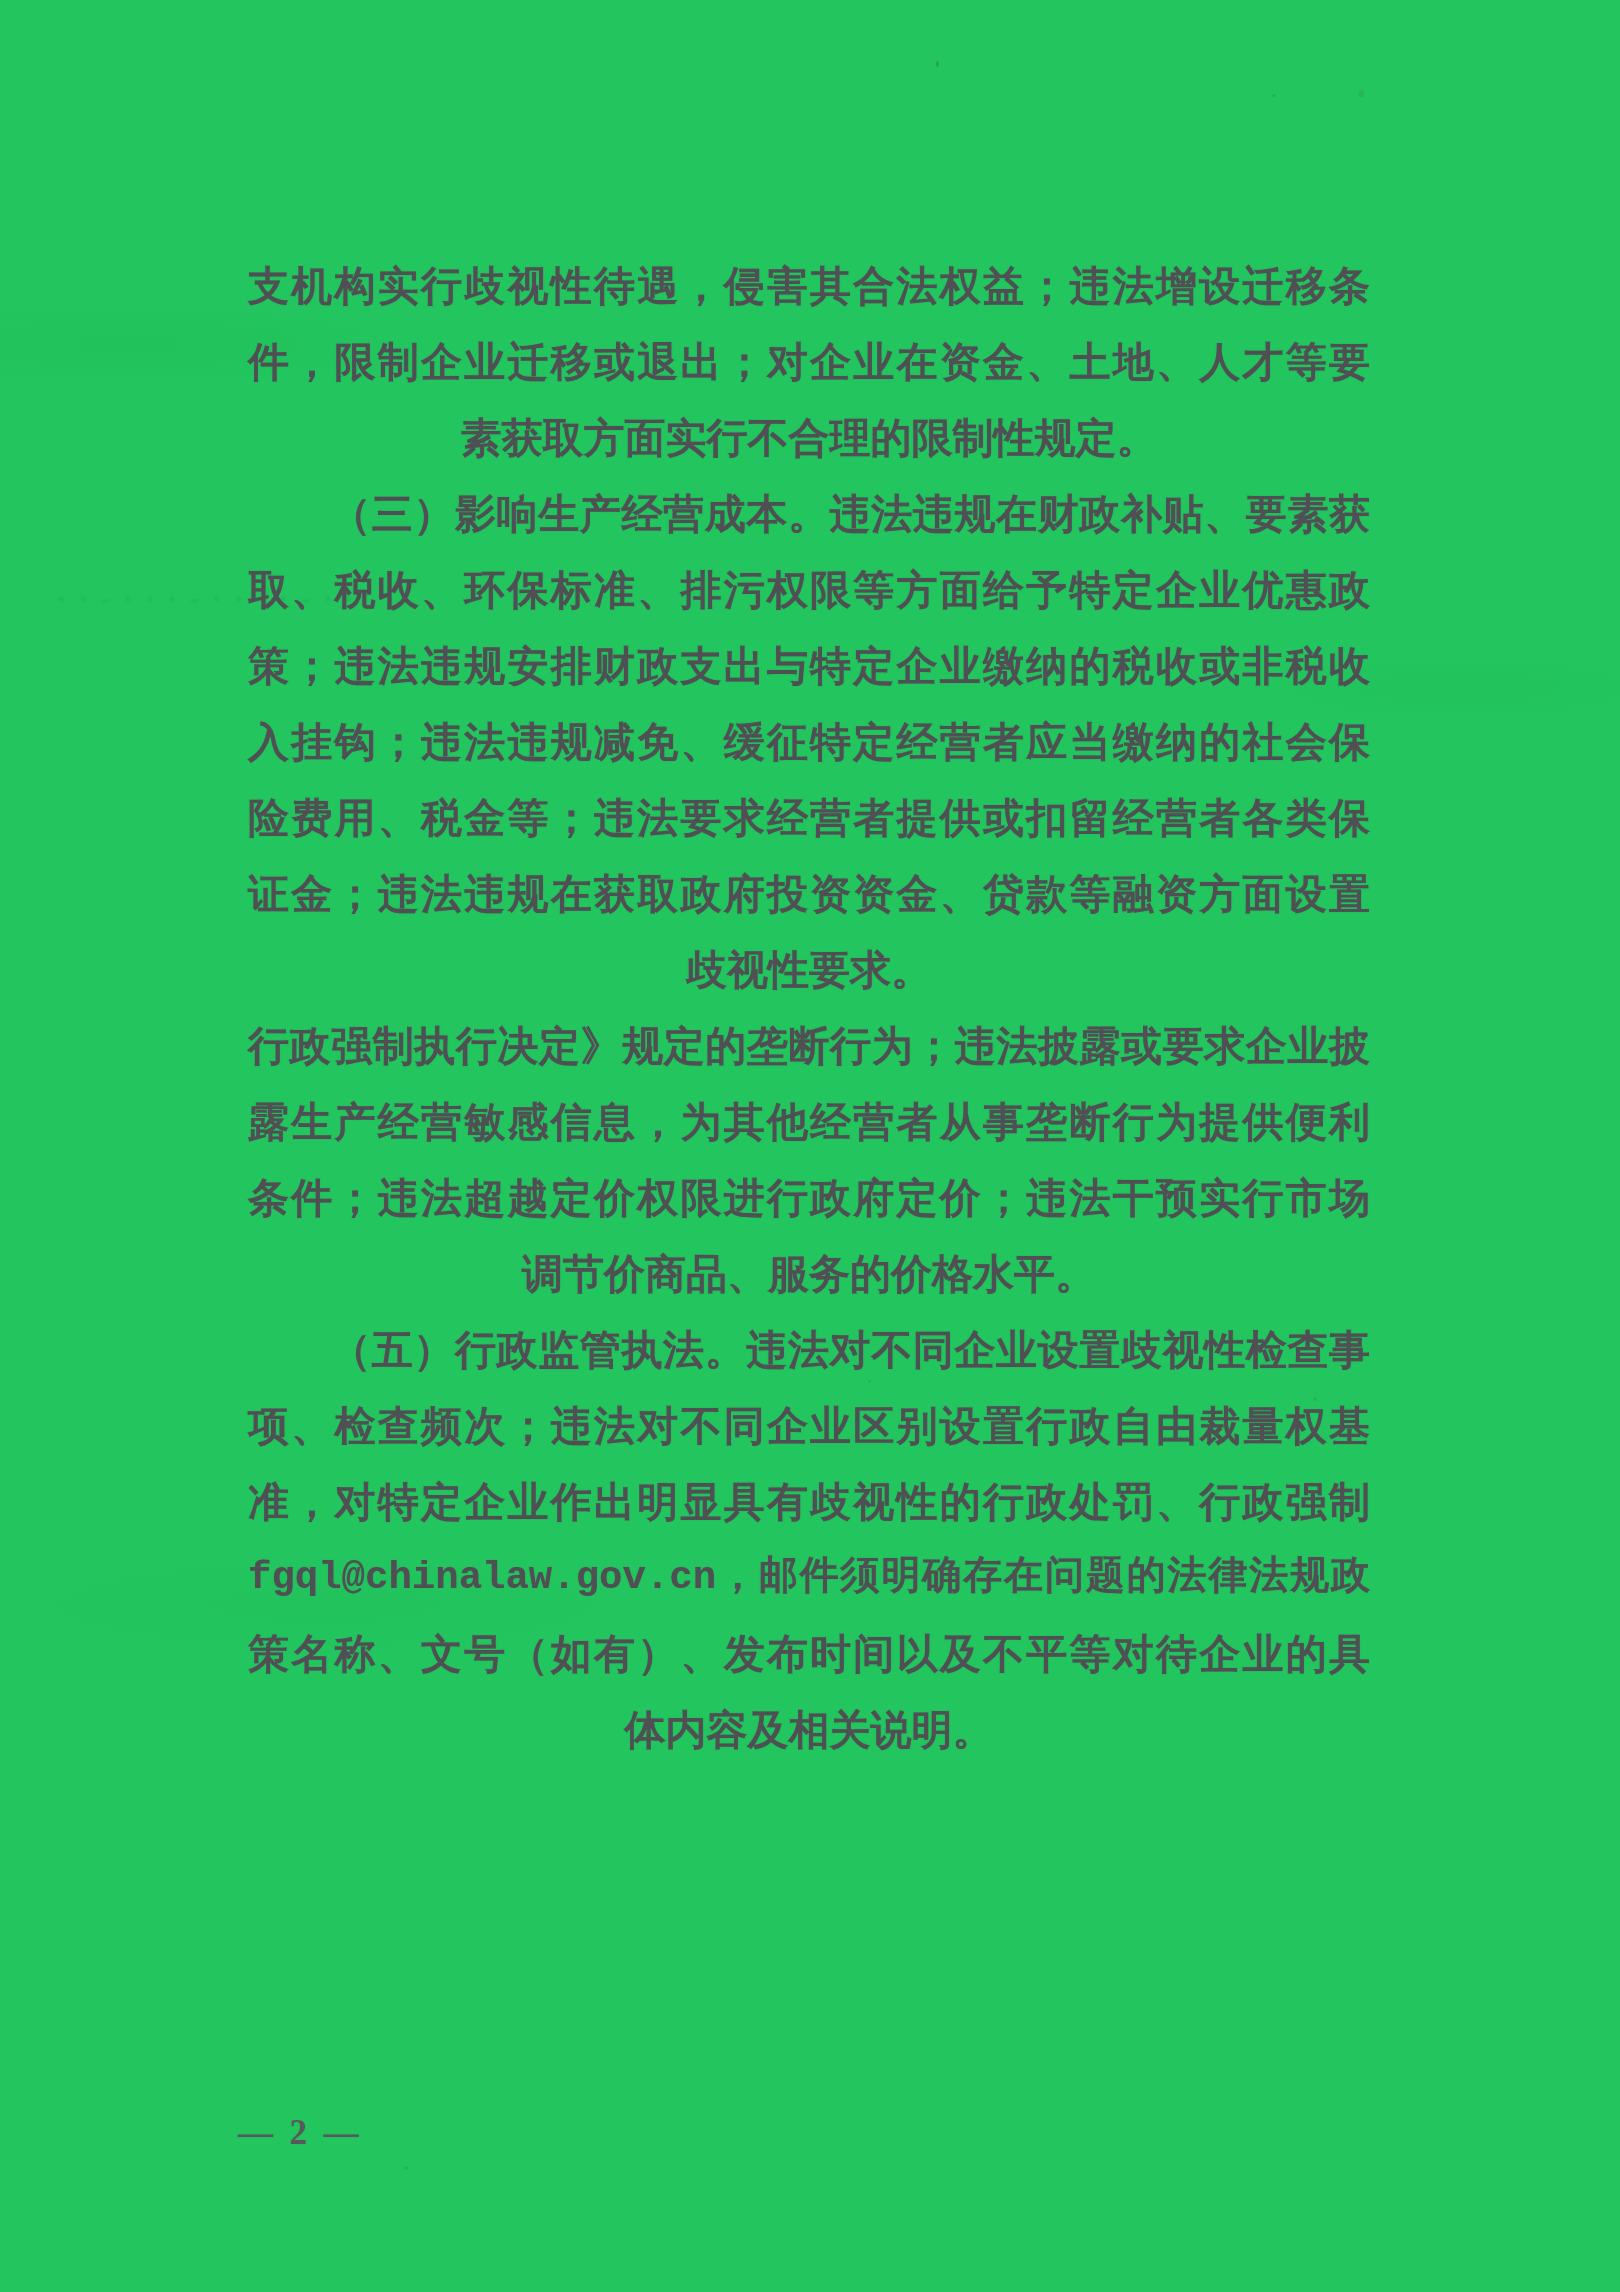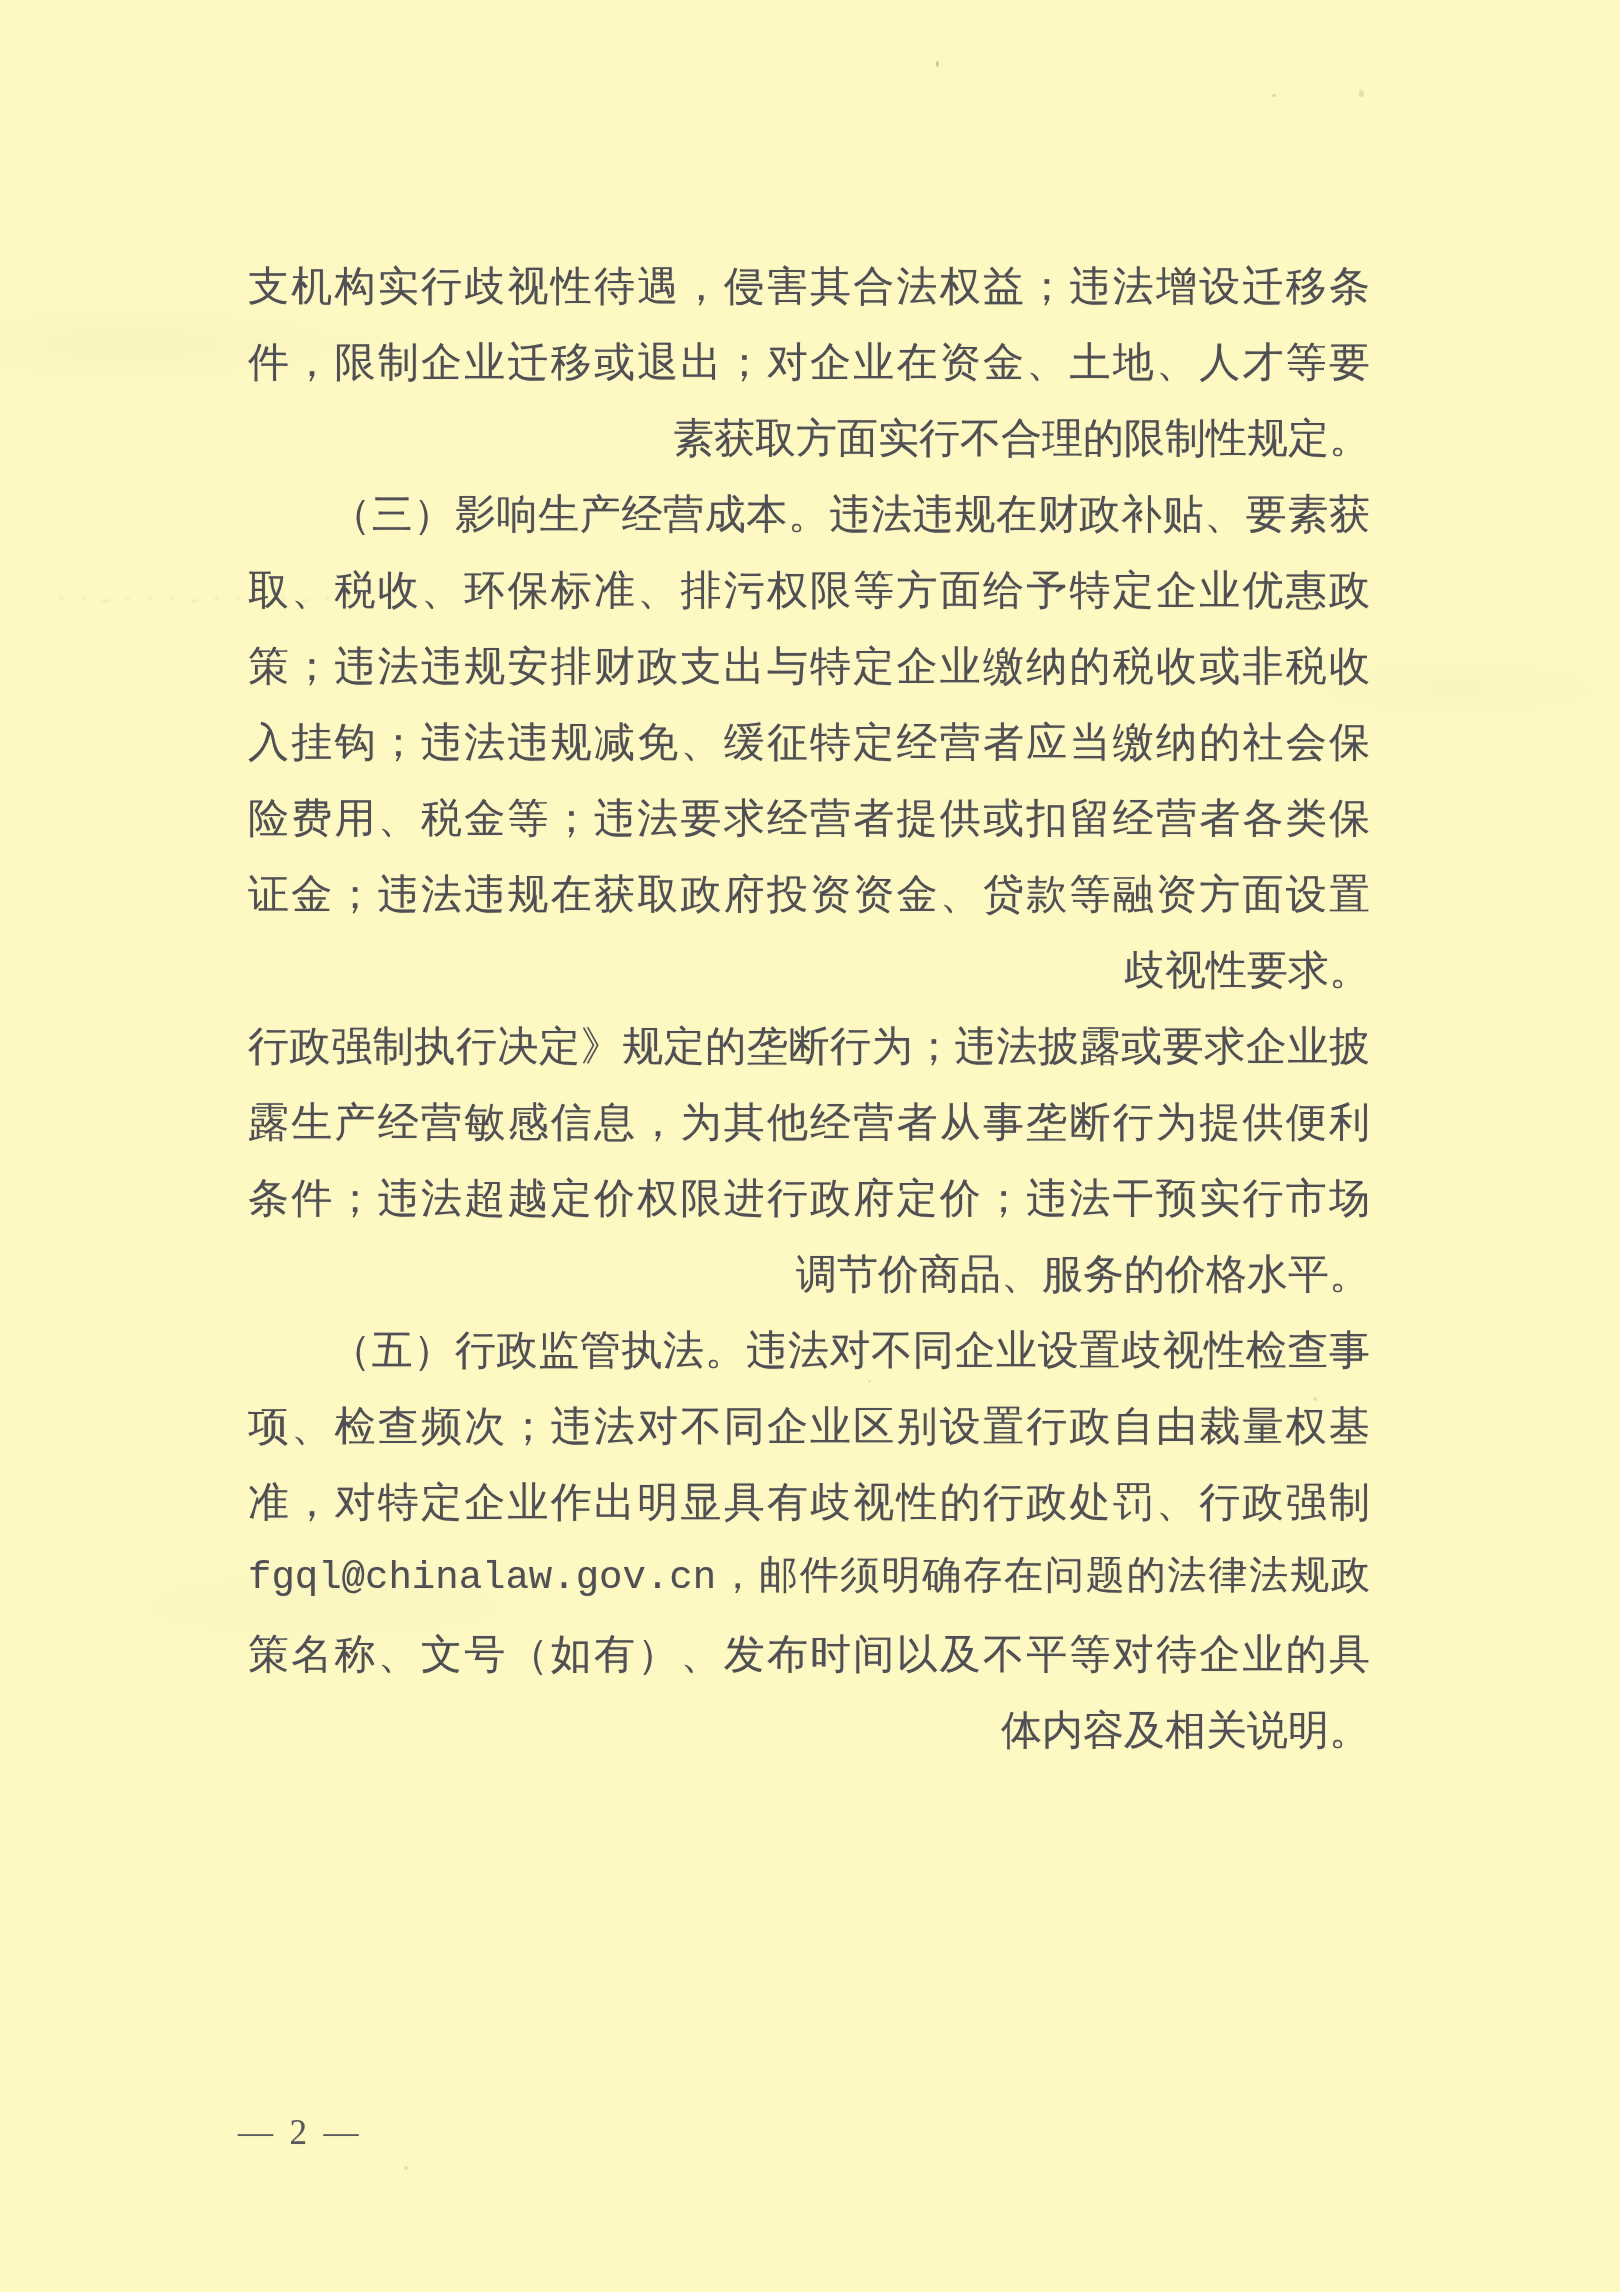--- a/index.html
+++ b/index.html
@@ -5,24 +5,25 @@
   html, body {
     margin: 0;
     padding: 0;
     background: #e8e8e8;
   }
   .page {
     position: relative;
     width: 1620px;
     height: 2293px;
     margin: 0 auto;
-    background: #fef9c3;
+    background: #22c55e;
     overflow: hidden;
     font-family: "Liberation Serif", "DejaVu Serif", serif;
     color: #4f4f54;
+    font-weight: bold;
   }
   
   .page::before {
     content: "";
     position: absolute;
     inset: 0;
     background:
       radial-gradient(412px 59px at 8% 15%, rgba(0,0,0,0.018), rgba(0,0,0,0) 70%),
       radial-gradient(294px 49px at 90% 30%, rgba(0,0,0,0.015), rgba(0,0,0,0) 70%),
       radial-gradient(490px 78px at 20% 70%, rgba(0,0,0,0.012), rgba(0,0,0,0) 70%);
@@ -43,21 +44,21 @@
     text-align: justify;
     text-shadow: 0 0 1px rgba(80,80,85,0.35);
   }
   .line.full {
     white-space: normal;
     text-align: justify;
     text-align-last: justify;
   }
   .line.end {
     white-space: nowrap;
-    text-align: right;
+    text-align: center;
   }
   .line.indent { padding-left: 82px; }
   .line.mono-latin {
     font-family: "Liberation Mono", "DejaVu Sans Mono", monospace;
     font-size: 39px;
   }
   .page-number {
     position: absolute;
     left: 238px;
     top: 2113px;

